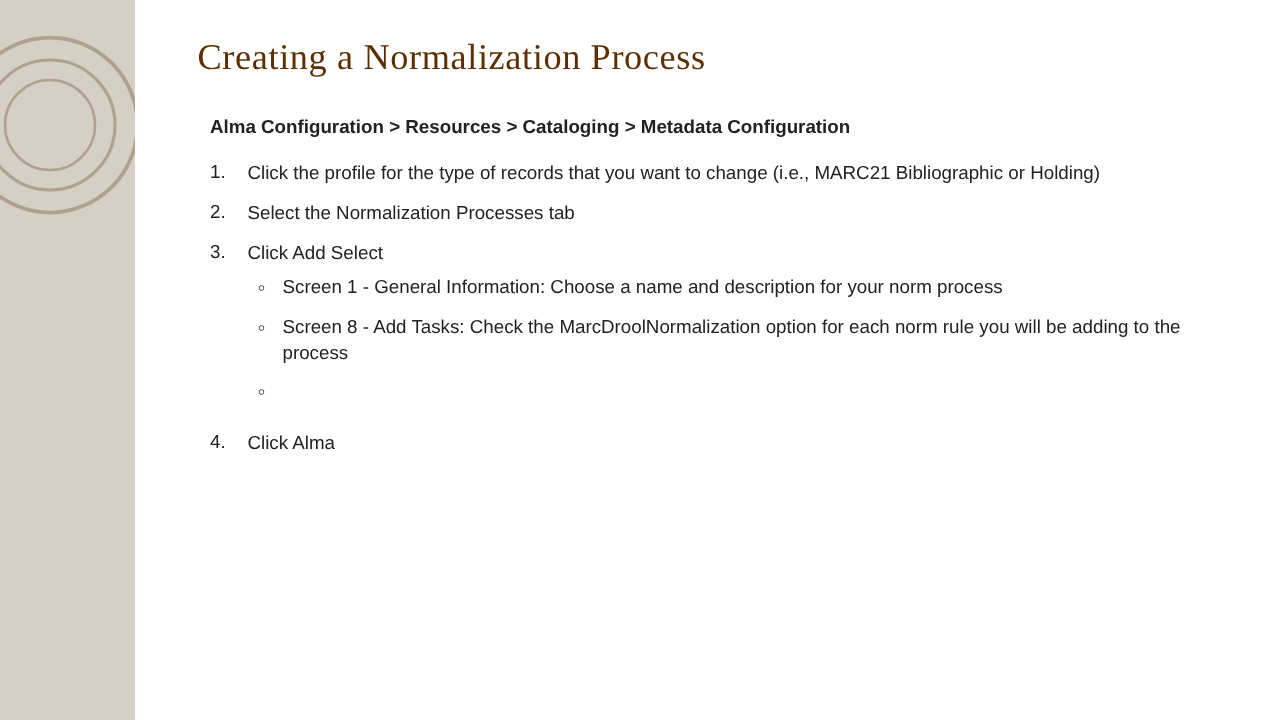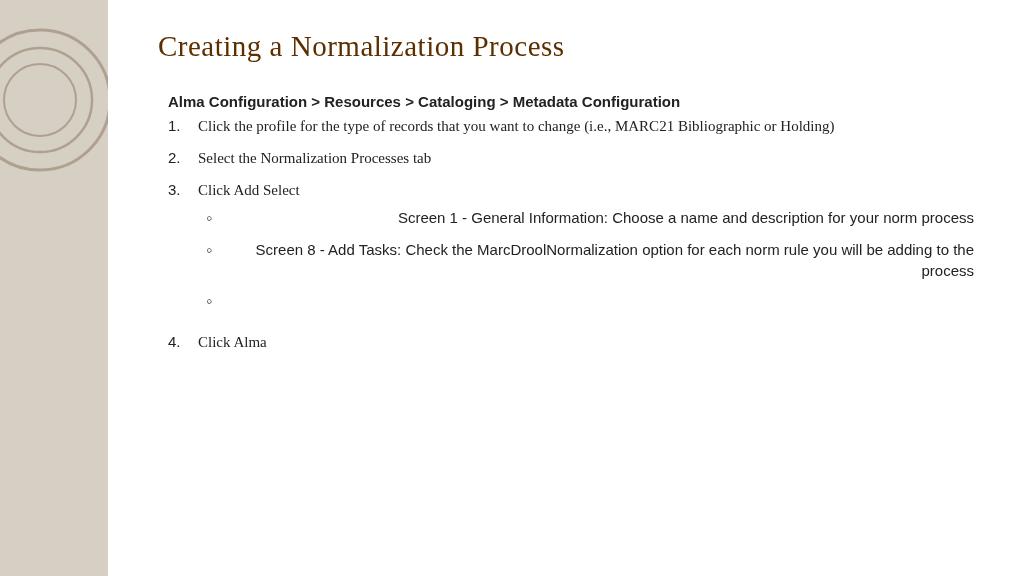--- a/index.html
+++ b/index.html
@@ -51,21 +51,21 @@
     }
 
     .content-area {
       padding-left: 10px;
     }
 
     .breadcrumb-path {
       font-weight: bold;
       font-size: 15px;
       color: #222;
-      margin-bottom: 4px;
+      margin-bottom: 16px;
       line-height: 1.4;
     }
 
     .steps-list {
       list-style: none;
       counter-reset: steps;
       padding: 0;
     }
 
     .step-item {
@@ -79,21 +79,20 @@
     .step-number {
       min-width: 30px;
       font-size: 15px;
       color: #222;
       padding-top: 1px;
     }
 
     .step-text {
       flex: 1;
       line-height: 1.45;
-      font-family: Liberation Serif, serif;
     }
 
     .sub-list {
       list-style: none;
       margin-top: 6px;
       margin-left: 0;
       padding: 0;
     }
 
     .sub-item {
@@ -108,21 +107,20 @@
       min-width: 28px;
       padding-left: 8px;
       font-size: 18px;
       line-height: 1.3;
       color: #444;
     }
 
     .sub-text {
       flex: 1;
       line-height: 1.45;
-      text-align: right;
     }
   </style>
 </head>
 <body>
 
 <div class="sidebar">
   <svg class="sidebar-circles" width="140" height="200" viewBox="0 0 140 200">
     <circle cx="60" cy="80" r="70" fill="none" stroke="#b0a090" stroke-width="3"></circle>
     <circle cx="60" cy="80" r="52" fill="none" stroke="#b0a090" stroke-width="2.5"></circle>
     <circle cx="60" cy="80" r="36" fill="none" stroke="#b0a090" stroke-width="2"></circle>

